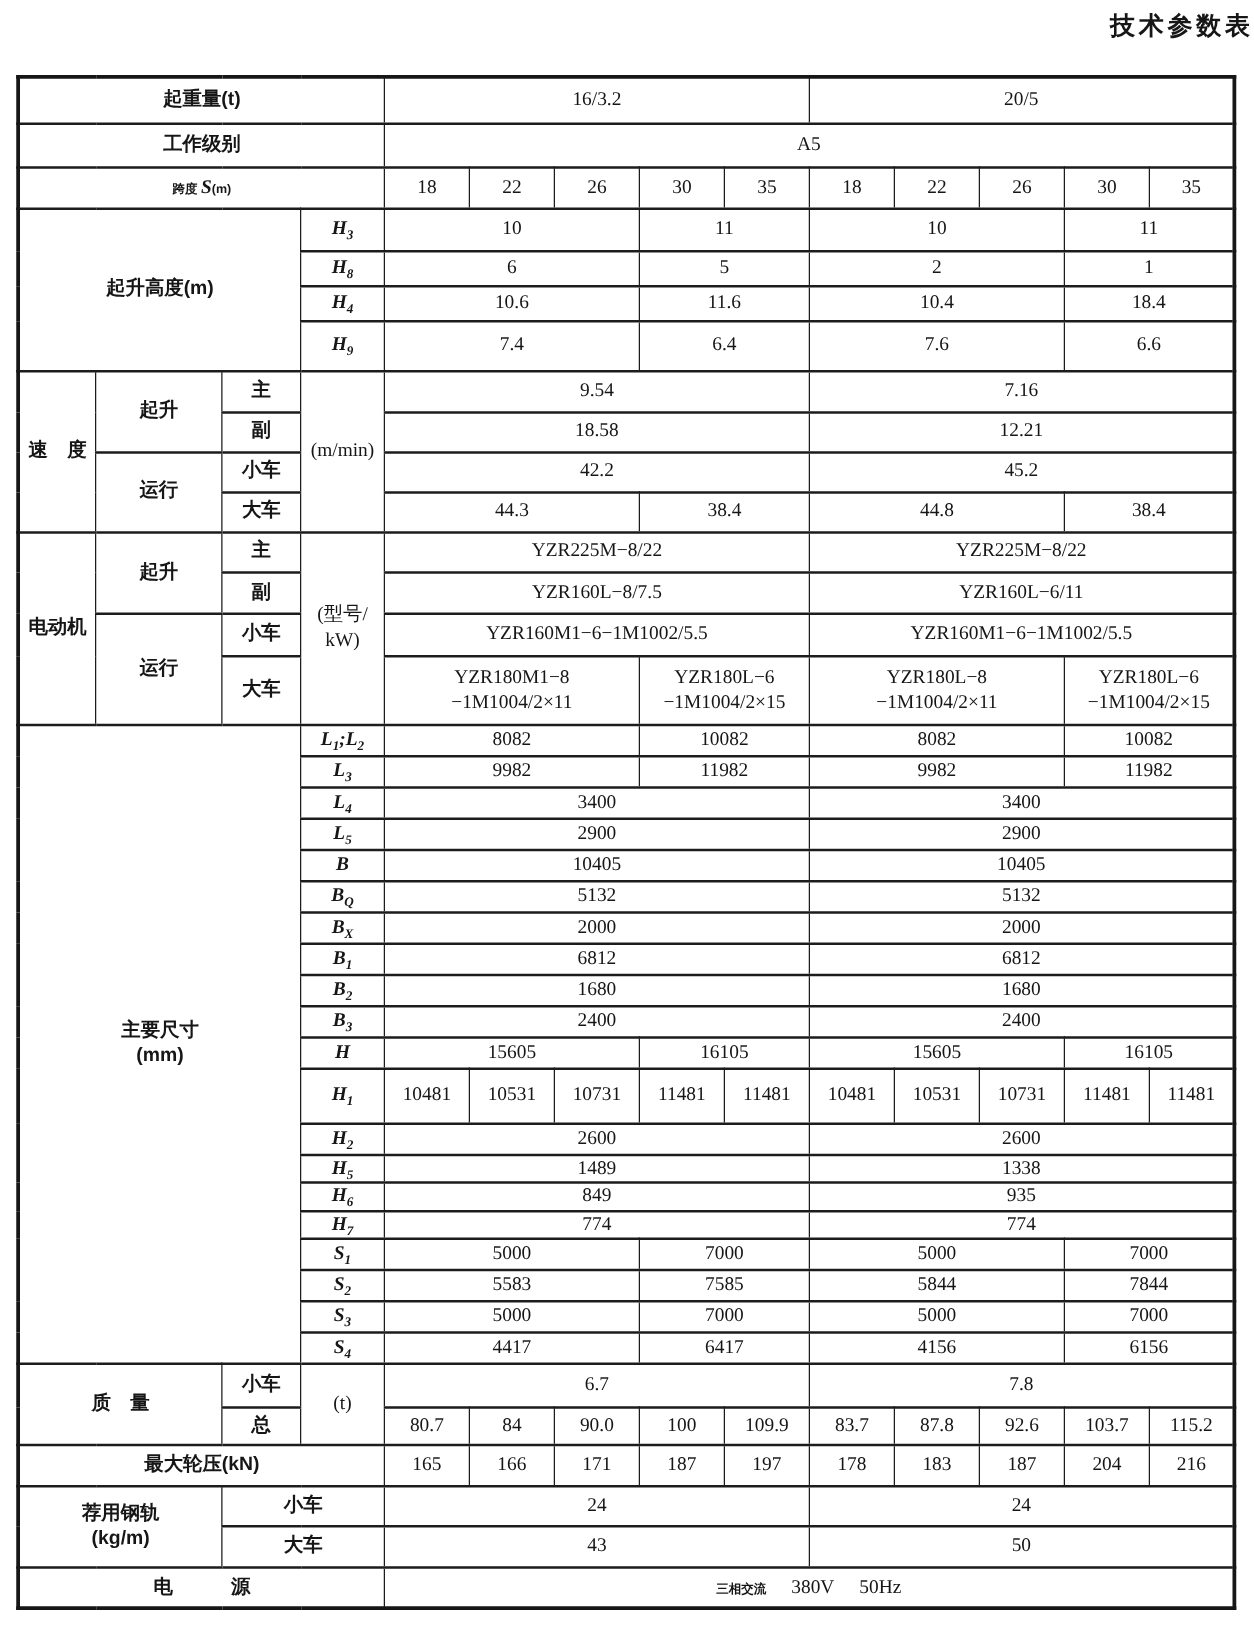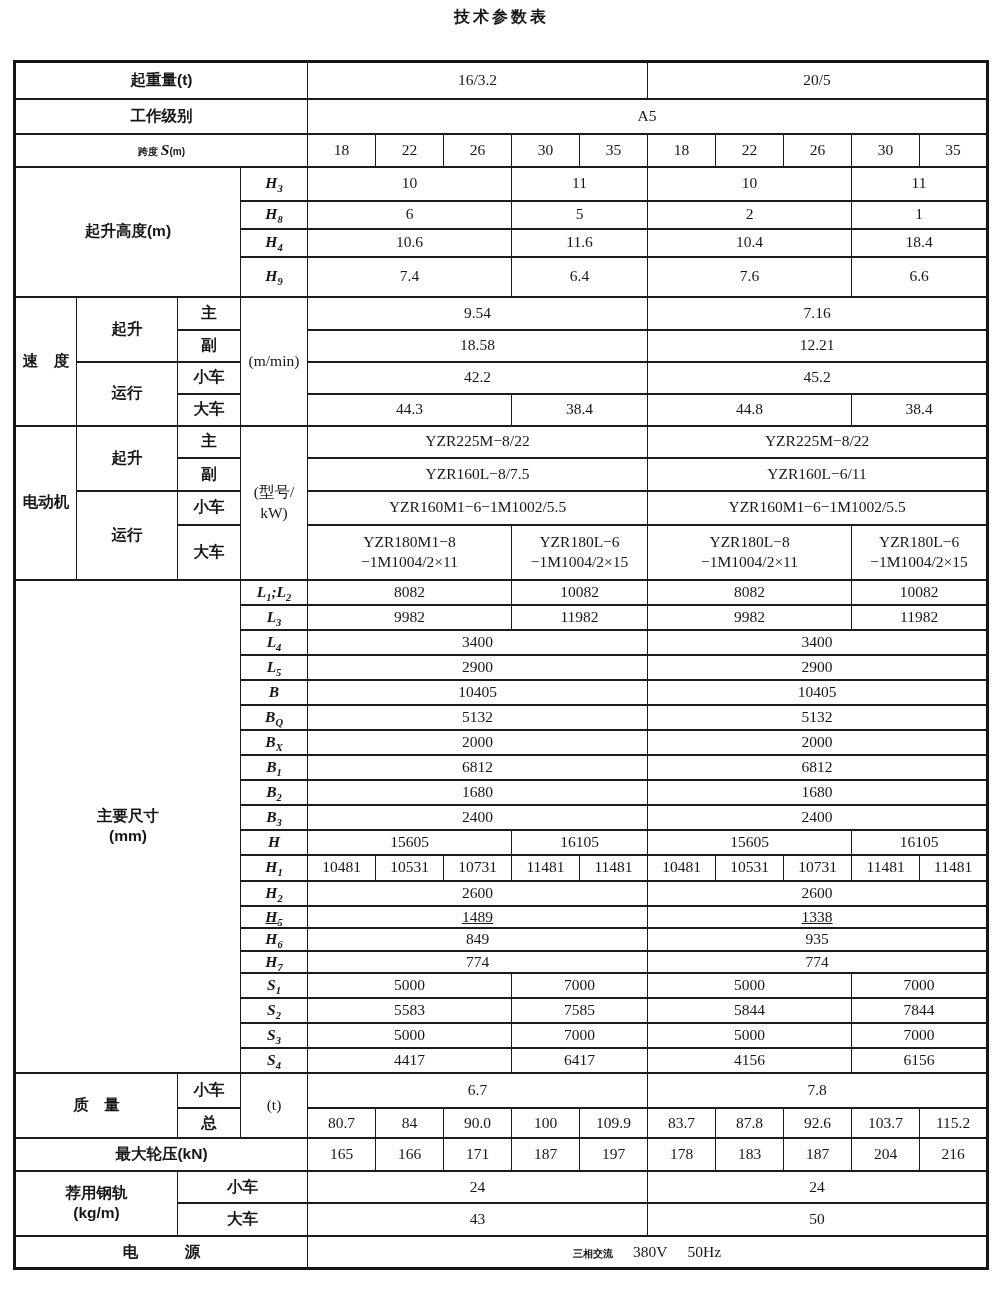--- a/index.html
+++ b/index.html
@@ -1,20 +1,20 @@
 <!DOCTYPE html>
 <html><head>
 <meta charset="utf-8">
 <style>
   html,body{margin:0;padding:0;background:#ffffff;}
   body{width:1003px;height:1303px;}
   .sheet{position:relative;width:1003px;height:1303px;background:#ffffff;color:#161616;
          font-family:"Liberation Serif",serif;}
-  .title{position:absolute;top:7px;left:0;width:100%;text-align:center;
-         font-family:"Liberation Sans",sans-serif;font-weight:bold;font-size:16px;letter-spacing:3px;}
+  .title{position:absolute;top:7px;left:0;width:100%;text-align:right;
+         font-family:"Liberation Sans",sans-serif;font-weight:bold;font-size:20px;letter-spacing:3px;}
   table.spec{position:absolute;left:13px;top:60px;width:975px;border-collapse:collapse;
              table-layout:fixed;border:3px solid #161616;background:#ffffff;}
   table.spec td{border:1px solid #1c1c1c;border-top-width:2px;border-bottom-width:2px;
                 text-align:center;vertical-align:middle;padding:0 2px;
                 font-size:15.5px;line-height:1.3;overflow:hidden;white-space:nowrap;}
   td.val, span.val{font-family:"Liberation Serif",serif;font-weight:normal;}
   .lbl{font-family:"Liberation Sans",sans-serif;font-weight:bold;font-size:10px;}
   .sym{font-family:"Liberation Serif",serif;font-style:italic;font-weight:bold;}
   .sym sub{font-size:10.5px;line-height:0;}
   td.bl{border-left-width:2px;}
@@ -204,39 +204,39 @@
           <td colspan="5" class="val">2400</td>
           <td colspan="5" class="val bl">2400</td>
         </tr>
         <tr style="height: 25px;">
           <td class="sym">H</td>
           <td colspan="3" class="val">15605</td>
           <td colspan="2" class="val">16105</td>
           <td colspan="3" class="val bl">15605</td>
           <td colspan="2" class="val">16105</td>
         </tr>
-        <tr style="height: 26px;">
+        <tr style="height: 44px;">
           <td class="sym">H<sub>1</sub></td>
           <td class="val">10481</td>
           <td class="val">10531</td>
           <td class="val">10731</td>
           <td class="val">11481</td>
           <td class="val">11481</td>
           <td class="val bl">10481</td>
           <td class="val">10531</td>
           <td class="val">10731</td>
           <td class="val">11481</td>
           <td class="val">11481</td>
         </tr>
         <tr style="height: 25px;">
           <td class="sym">H<sub>2</sub></td>
           <td colspan="5" class="val">2600</td>
           <td colspan="5" class="val bl">2600</td>
         </tr>
-        <tr style="height: 18px; text-decoration: underline;">
+        <tr style="height: 18px;">
           <td class="sym">H<sub>5</sub></td>
           <td colspan="5" class="val">1489</td>
           <td colspan="5" class="val bl">1338</td>
         </tr>
         <tr style="height: 23px;">
           <td class="sym">H<sub>6</sub></td>
           <td colspan="5" class="val">849</td>
           <td colspan="5" class="val bl">935</td>
         </tr>
         <tr style="height: 14px; margin-left: 34px;">

